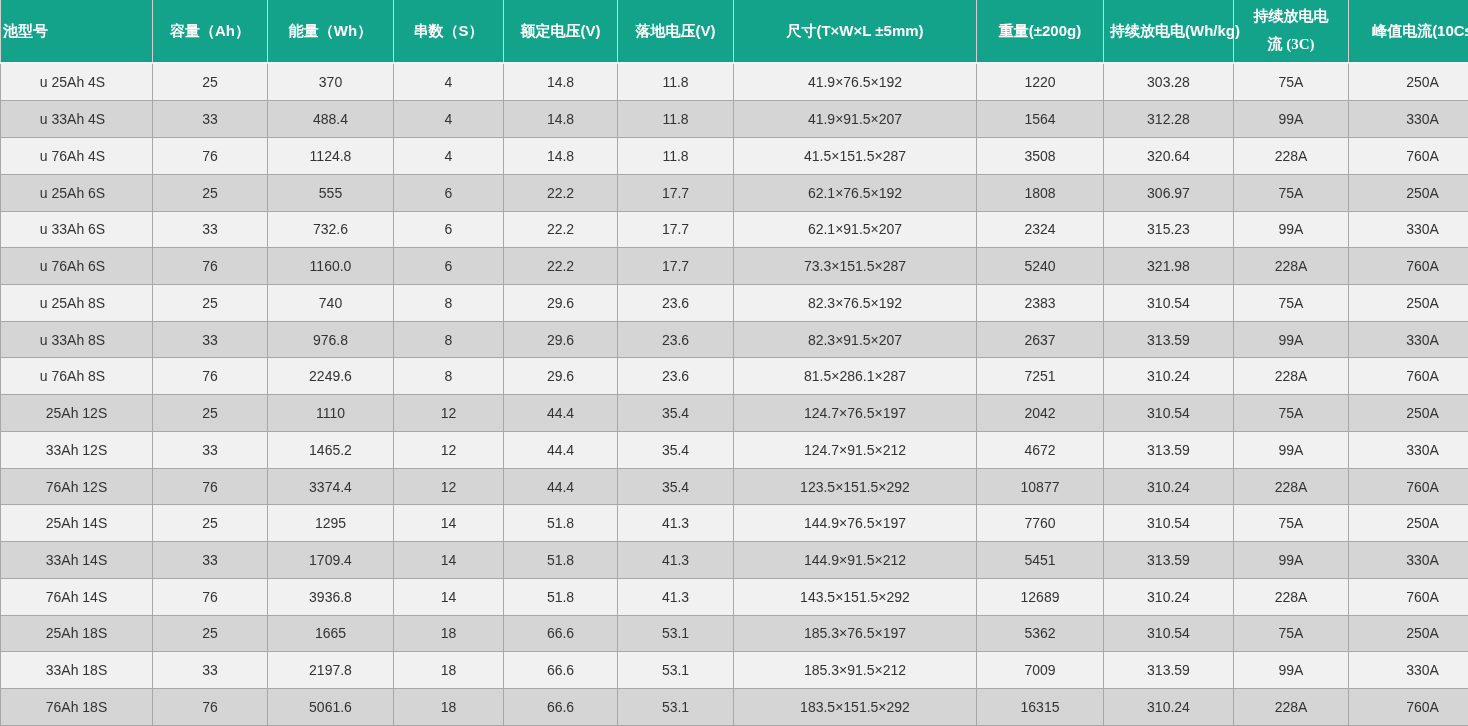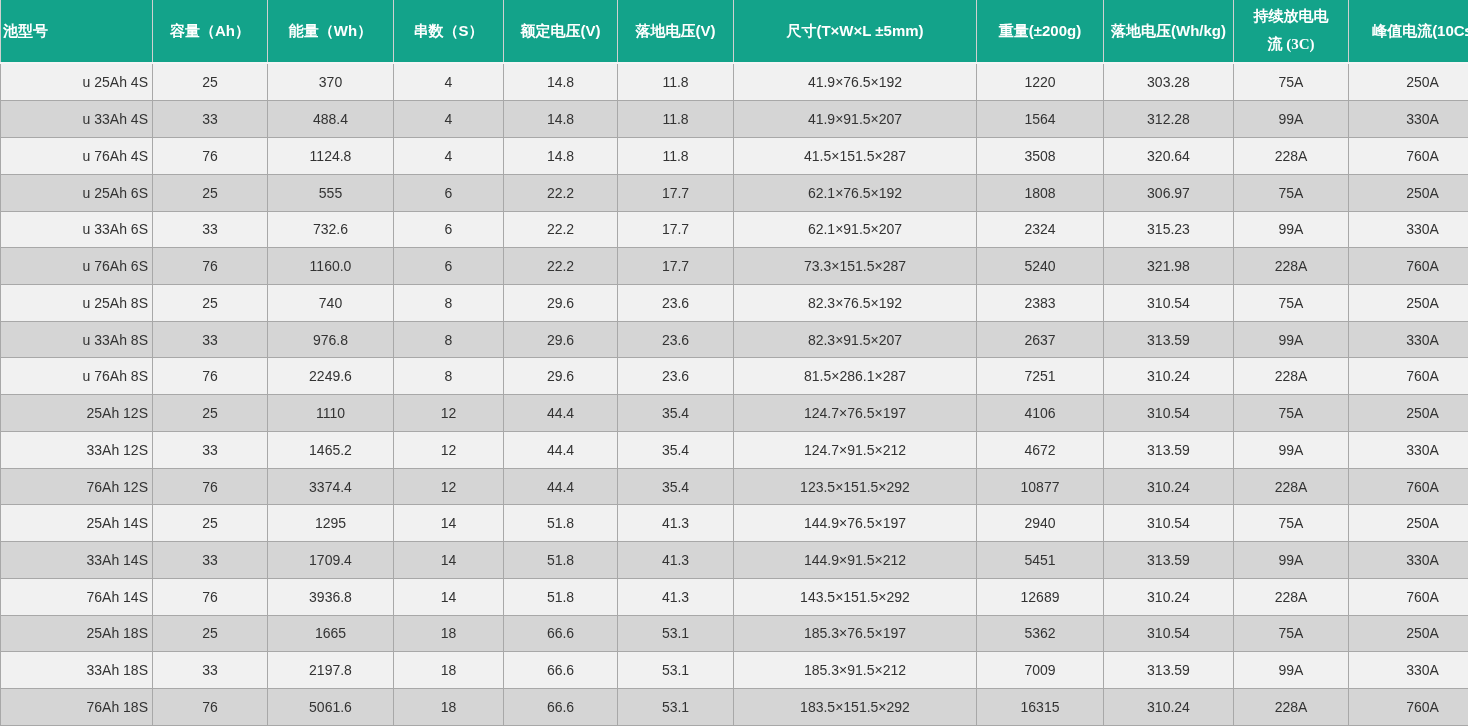--- a/index.html
+++ b/index.html
@@ -34,21 +34,21 @@
   thead th.col-model{text-align:left;padding:0 2px;}
   thead th.col-continuous_discharge_current_3c{white-space:pre-line;line-height:1.85;font-family:Liberation Serif, serif;}
   thead th.col-peak_current{white-space:nowrap;}
   tbody td{
     font-size:14px;color:var(--cell-text);text-align:center;vertical-align:middle;
     border:1px solid var(--border-color);
     padding:0 4px;white-space:pre;overflow:visible;
   }
   tbody tr:nth-child(odd){background:var(--row-light);}
   tbody tr:nth-child(even){background:var(--row-dark);}
-  tbody td.col-model{text-align:right;padding-left:4px;}
+  tbody td.col-model{text-align:center;padding-left:4px;}
   tbody tr:nth-child(-n+9) td.col-model{text-indent:-8px;}
 </style>
 </head>
 <body>
 
 <div class="viewport">
   <table class="spec-table">
     <colgroup id="cols">
         <col style="width: 152px;">
         <col style="width: 115px;">
@@ -65,21 +65,21 @@
     <thead>
       <tr id="head-row">
           <th class="col-model">池型号</th>
           <th class="col-capacity_ah">容量（Ah）</th>
           <th class="col-energy_wh">能量（Wh）</th>
           <th class="col-series_s">串数（S）</th>
           <th class="col-rated_voltage_v">额定电压(V)</th>
           <th class="col-landing_voltage_v">落地电压(V)</th>
           <th class="col-dimensions_mm">尺寸(T×W×L ±5mm)</th>
           <th class="col-weight_g">重量(±200g)</th>
-          <th class="col-energy_density_wh_kg">落地电压(Wh/kg)</th>
+          <th class="col-energy_density_wh_kg">持续放电电(Wh/kg)</th>
           <th class="col-continuous_discharge_current_3c">持续放电电
 流 (3C)</th>
           <th class="col-peak_current">峰值电流(10C≤</th>
         </tr>
     </thead>
     <tbody id="body-rows">
         <tr>
           <td class="col-model">u 25Ah 4S</td>
           <td class="col-capacity_ah">25</td>
           <td class="col-energy_wh">370</td>
@@ -197,21 +197,21 @@
           <td class="col-peak_current">760A</td>
         </tr>
         <tr>
           <td class="col-model">25Ah 12S</td>
           <td class="col-capacity_ah">25</td>
           <td class="col-energy_wh">1110</td>
           <td class="col-series_s">12</td>
           <td class="col-rated_voltage_v">44.4</td>
           <td class="col-landing_voltage_v">35.4</td>
           <td class="col-dimensions_mm">124.7×76.5×197</td>
-          <td class="col-weight_g">4106</td>
+          <td class="col-weight_g">2042</td>
           <td class="col-energy_density_wh_kg">310.54</td>
           <td class="col-continuous_discharge_current_3c">75A</td>
           <td class="col-peak_current">250A</td>
         </tr>
         <tr>
           <td class="col-model">33Ah 12S</td>
           <td class="col-capacity_ah">33</td>
           <td class="col-energy_wh">1465.2</td>
           <td class="col-series_s">12</td>
           <td class="col-rated_voltage_v">44.4</td>
@@ -236,21 +236,21 @@
           <td class="col-peak_current">760A</td>
         </tr>
         <tr>
           <td class="col-model">25Ah 14S</td>
           <td class="col-capacity_ah">25</td>
           <td class="col-energy_wh">1295</td>
           <td class="col-series_s">14</td>
           <td class="col-rated_voltage_v">51.8</td>
           <td class="col-landing_voltage_v">41.3</td>
           <td class="col-dimensions_mm">144.9×76.5×197</td>
-          <td class="col-weight_g">2940</td>
+          <td class="col-weight_g">7760</td>
           <td class="col-energy_density_wh_kg">310.54</td>
           <td class="col-continuous_discharge_current_3c">75A</td>
           <td class="col-peak_current">250A</td>
         </tr>
         <tr>
           <td class="col-model">33Ah 14S</td>
           <td class="col-capacity_ah">33</td>
           <td class="col-energy_wh">1709.4</td>
           <td class="col-series_s">14</td>
           <td class="col-rated_voltage_v">51.8</td>

